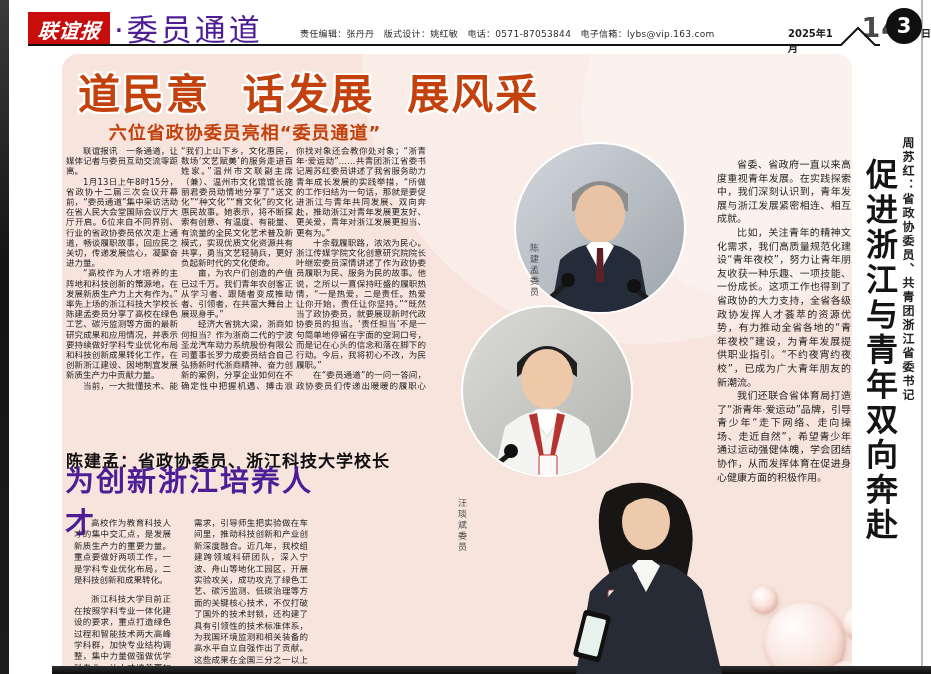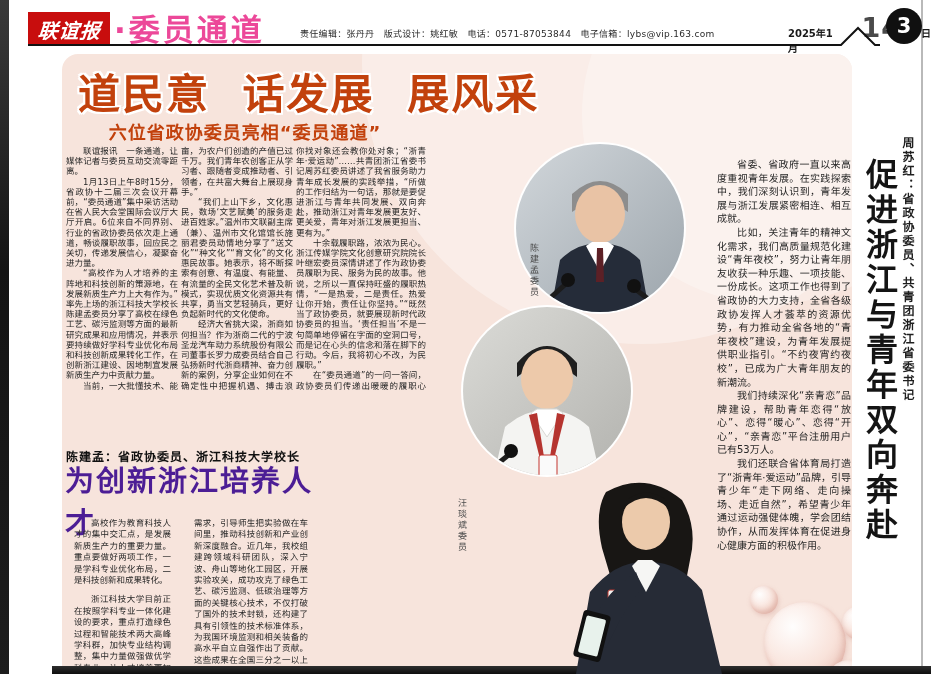--- a/index.html
+++ b/index.html
@@ -9,22 +9,22 @@
   .edge-left{position:absolute;left:0;top:0;width:9px;height:674px;
              background:linear-gradient(180deg,#3a3a3a,#141414 40%,#1d1d1d);}
   .edge-right{position:absolute;left:921px;top:0;width:2px;height:674px;background:#b9b9b9;}
   .edge-bottom{position:absolute;left:52px;top:666px;width:879px;height:8px;
                background:linear-gradient(180deg,#2e2e2e,#0e0e0e);filter:blur(.4px);}
   
   .masthead{position:absolute;left:28px;top:12px;width:82px;height:34px;background:#c80d0d;
             display:flex;align-items:center;justify-content:center;}
   .masthead span{color:#fff;font-family:"DejaVu Serif",serif;font-weight:bold;font-style:italic;
             font-size:20px;letter-spacing:1px;transform:skewX(-5deg);}
-  .section-title{position:absolute;left:114px;top:5px;font-size:31px;font-weight:700;
-            color:#ec4899;letter-spacing:3px;}
+  .section-title{position:absolute;left:114px;top:5px;font-size:31px;font-weight:400;
+            color:#4c1d95;letter-spacing:3px;}
   .editor-info{position:absolute;left:300px;top:27px;font-size:9px;color:#2a2a2a;letter-spacing:.3px;}
   .pub-date{position:absolute;left:788px;top:12px;display:flex;align-items:baseline;gap:20px;}
   .pub-date .small{font-size:10px;font-weight:bold;color:#1a1a1a;}
   .pub-date .day{font-size:27px;font-weight:900;color:#4a4a4a;letter-spacing:1px;text-align:center;}
   .page-badge{position:absolute;left:886px;top:8px;width:36px;height:36px;border-radius:50%;
             background:#101010;color:#fff;font-size:21px;font-weight:900;
             display:flex;align-items:center;justify-content:center;}
   .header-rule{position:absolute;left:28px;top:24px;}
   
   .panel{position:absolute;left:62px;top:54px;width:790px;height:620px;background:#f7e4dc;
@@ -51,21 +51,21 @@
   .v-caption{position:absolute;writing-mode:vertical-rl;text-orientation:upright;
           font-size:9px;color:#4c4c4c;letter-spacing:2px;}
   
   .right-col{position:absolute;left:717px;top:158px;width:134px;height:460px;overflow:hidden;}
   .right-col p{margin:0;font-size:10px;line-height:13.6px;text-align:justify;text-indent:2em;color:#262626;}
   .v-headline{position:absolute;left:856px;top:158px;height:450px;writing-mode:vertical-rl;
           text-orientation:upright;font-size:32px;font-weight:900;color:#141414;letter-spacing:3px;}
   .v-kicker{position:absolute;left:899px;top:136px;height:330px;writing-mode:vertical-rl;
           text-orientation:upright;font-size:12px;font-weight:600;color:#1f1f1f;letter-spacing:2px;}
   
-  .bottom-kicker{position:absolute;left:66px;top:447px;font-size:12px;font-weight:700;
+  .bottom-kicker{position:absolute;left:66px;top:447px;font-size:17px;font-weight:700;
           color:#101010;letter-spacing:1px;}
   .bottom-headline{position:absolute;left:65px;top:457px;width:272px;text-align:left;
           font-size:29px;font-weight:900;color:#4c1d95;letter-spacing:2px;}
   .bcol{position:absolute;top:510px;height:156px;overflow:hidden;}
   .bcol p{margin:8px;font-size:8.5px;line-height:11.4px;text-align:justify;text-indent:2em;color:#262626;}
   .bcol1{left:66px;width:113px;}
   .bcol2{left:186px;width:130px;}
 </style>
 </head>
 <body>
@@ -102,22 +102,22 @@
 
   <div class="main-headline">道民意 话发展 展风采</div>
   <div class="main-subhead">六位省政协委员亮相“委员通道”</div>
   <div class="body-col col1">
       <p>联谊报讯　一条通道，让媒体记者与委员互动交流零距离。</p>
       <p>1月13日上午8时15分，省政协十二届三次会议开幕前，“委员通道”集中采访活动在省人民大会堂国际会议厅大厅开启。6位来自不同界别、行业的省政协委员依次走上通道，畅谈履职故事，回应民之关切，传递发展信心，凝聚奋进力量。</p>
       <p>“高校作为人才培养的主阵地和科技创新的策源地，在发展新质生产力上大有作为。”率先上场的浙江科技大学校长陈建孟委员分享了高校在绿色工艺、碳污监测等方面的最新研究成果和应用情况，并表示要持续做好学科专业优化布局和科技创新成果转化工作，在创新浙江建设、因地制宜发展新质生产力中贡献力量。</p>
       <p>当前，一大批懂技术、能创新的青年农创客正活跃在浙江的广袤乡村，成为助力乡村振兴、共同富裕的重要力量。作为“90后”的宁波鄞州归本水稻农场负责人汪琰斌委员是其中一员。他自豪地说：“我们农机服务中心自建成以来，已累计服务400多户农户，服务面积超5万</p>
     </div>
   <div class="body-col col2 cont">
+      <p>“我们上山下乡，文化惠民，数场‘文艺赋美’的服务走进百姓家。”温州市文联副主席（兼）、温州市文化馆馆长施丽君委员动情地分享了“送文化”“种文化”“育文化”的文化惠民故事。她表示，将不断探索有创意、有温度、有能量、有流量的全民文化艺术普及新模式，实现优质文化资源共有共享，勇当文艺轻骑兵，更好负起新时代的文化使命。</p>
       <p>亩，为农户们创造的产值已过千万。我们青年农创客正从学习者、跟随者变成推动者、引领者，在共富大舞台上展现身手。”</p>
-      <p>“我们上山下乡，文化惠民，数场‘文艺赋美’的服务走进百姓家。”温州市文联副主席（兼）、温州市文化馆馆长施丽君委员动情地分享了“送文化”“种文化”“育文化”的文化惠民故事。她表示，将不断探索有创意、有温度、有能量、有流量的全民文化艺术普及新模式，实现优质文化资源共有共享，勇当文艺轻骑兵，更好负起新时代的文化使命。</p>
       <p>经济大省挑大梁，浙商如何担当？作为浙商二代的宁波圣龙汽车动力系统股份有限公司董事长罗力成委员结合自己弘扬新时代浙商精神、奋力创新的案例，分享企业如何在不确定性中把握机遇、搏击浪潮，实现“走出去”、成功实现制造出海及全球化布局的故事。“接下来，我们将持续扎根制造业，大力发展新质生产力，努力为‘经济大省挑大梁’贡献浙商力量、贡献政协委员力量。”</p>
     </div>
   <div class="body-col col3 cont">
     <div>
         <p>你找对象还会教你处对象；“浙青年·爱运动”……共青团浙江省委书记周苏红委员讲述了我省服务助力青年成长发展的实践举措，“所做的工作归结为一句话，那就是要促进浙江与青年共同发展、双向奔赴，推动浙江对青年发展更友好、更关爱，青年对浙江发展更担当、更有为。”</p>
         <p>十余载履职路，浓浓为民心。浙江传媒学院文化创意研究院院长叶继宏委员深情讲述了作为政协委员履职为民、服务为民的故事。他说，之所以一直保持旺盛的履职热情，“一是热爱，二是责任。热爱让你开始，责任让你坚持。”“既然当了政协委员，就要展现新时代政协委员的担当。‘责任担当’不是一句简单地停留在字面的空洞口号，而是记在心头的信念和落在脚下的行动。今后，我将初心不改，为民履职。”</p>
         <p>在“委员通道”的一问一答间，政协委员们传递出暖暖的履职心声，传递出昂扬奋进的“新声”。</p>
       </div>
 
   </div>
@@ -185,21 +185,20 @@
     <rect x="122" y="138" width="16" height="22" rx="2" fill="#f3f3f1" stroke="#bb3a32"></rect>
     <path d="M150,120 Q120,140 108,168 L96,186 L120,196 L134,168 Q146,148 156,136 Z" fill="#262b36"></path>
     <ellipse cx="106" cy="186" rx="12" ry="10" fill="#eccaab"></ellipse>
     <rect x="92" y="160" width="28" height="48" rx="4" transform="rotate(14 106 184)" fill="#111111"></rect>
     <rect x="96" y="165" width="20" height="38" rx="2" transform="rotate(14 106 184)" fill="#e8f2ec"></rect>
   </svg>
 
   <div class="right-col">
       <p>省委、省政府一直以来高度重视青年发展。在实践探索中，我们深刻认识到，青年发展与浙江发展紧密相连、相互成就。</p>
       <p>比如，关注青年的精神文化需求，我们高质量规范化建设“青年夜校”，努力让青年朋友收获一种乐趣、一项技能、一份成长。这项工作也得到了省政协的大力支持，全省各级政协发挥人才荟萃的资源优势，有力推动全省各地的“青年夜校”建设，为青年发展提供职业指引。“不约夜宵约夜校”，已成为广大青年朋友的新潮流。</p>
-      <p>我们持续深化“亲青恋”品牌建设，帮助青年恋得“放心”、恋得“暖心”、恋得“开心”，“亲青恋”平台注册用户已有53万人。</p>
       <p>我们还联合省体育局打造了“浙青年·爱运动”品牌，引导青少年“走下网络、走向操场、走近自然”，希望青少年通过运动强健体魄，学会团结协作，从而发挥体育在促进身心健康方面的积极作用。</p>
     </div>
   <div class="v-headline">促进浙江与青年双向奔赴</div>
   <div class="v-kicker">周苏红：省政协委员、共青团浙江省委书记</div>
 
   <div class="bottom-kicker">陈建孟：省政协委员、浙江科技大学校长</div>
   <div class="bottom-headline">为创新浙江培养人才</div>
   <div class="bcol bcol1">
       <p>高校作为教育科技人才的集中交汇点，是发展新质生产力的重要力量。重点要做好两项工作，一是学科专业优化布局，二是科技创新和成果转化。</p>
       <p>浙江科技大学目前正在按照学科专业一体化建设的要求，重点打造绿色过程和智能技术两大高峰学科群，加快专业结构调整，集中力量做强做优学科专业，让人才培养更加适应产业高端化、智能化、绿色化发展的要求，适应创新浙江的要求。</p>

